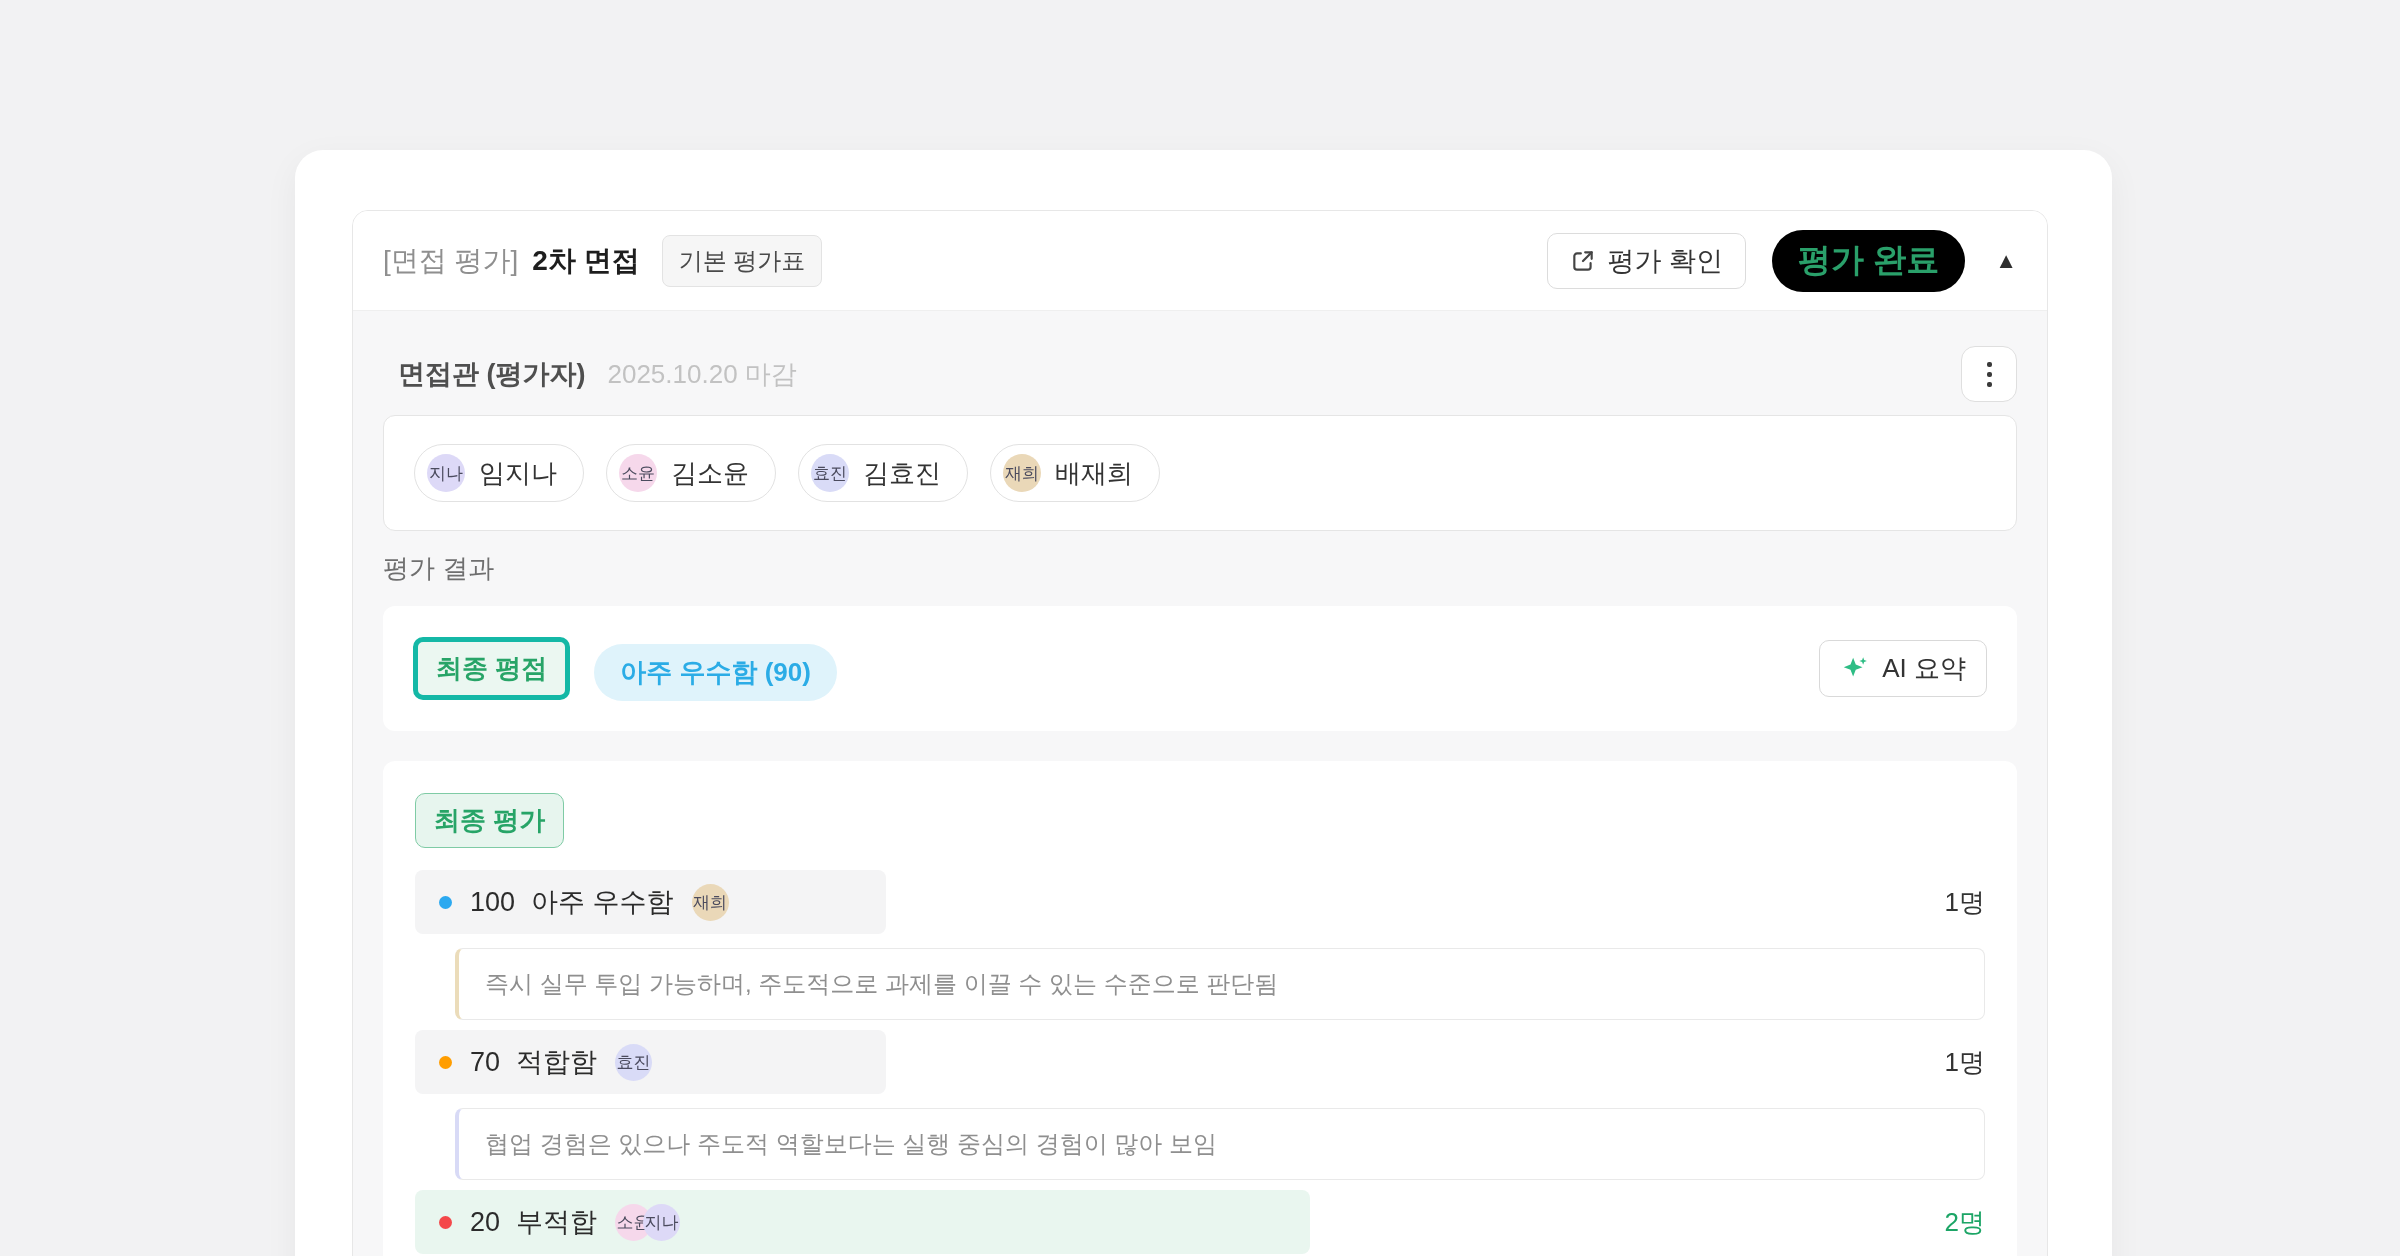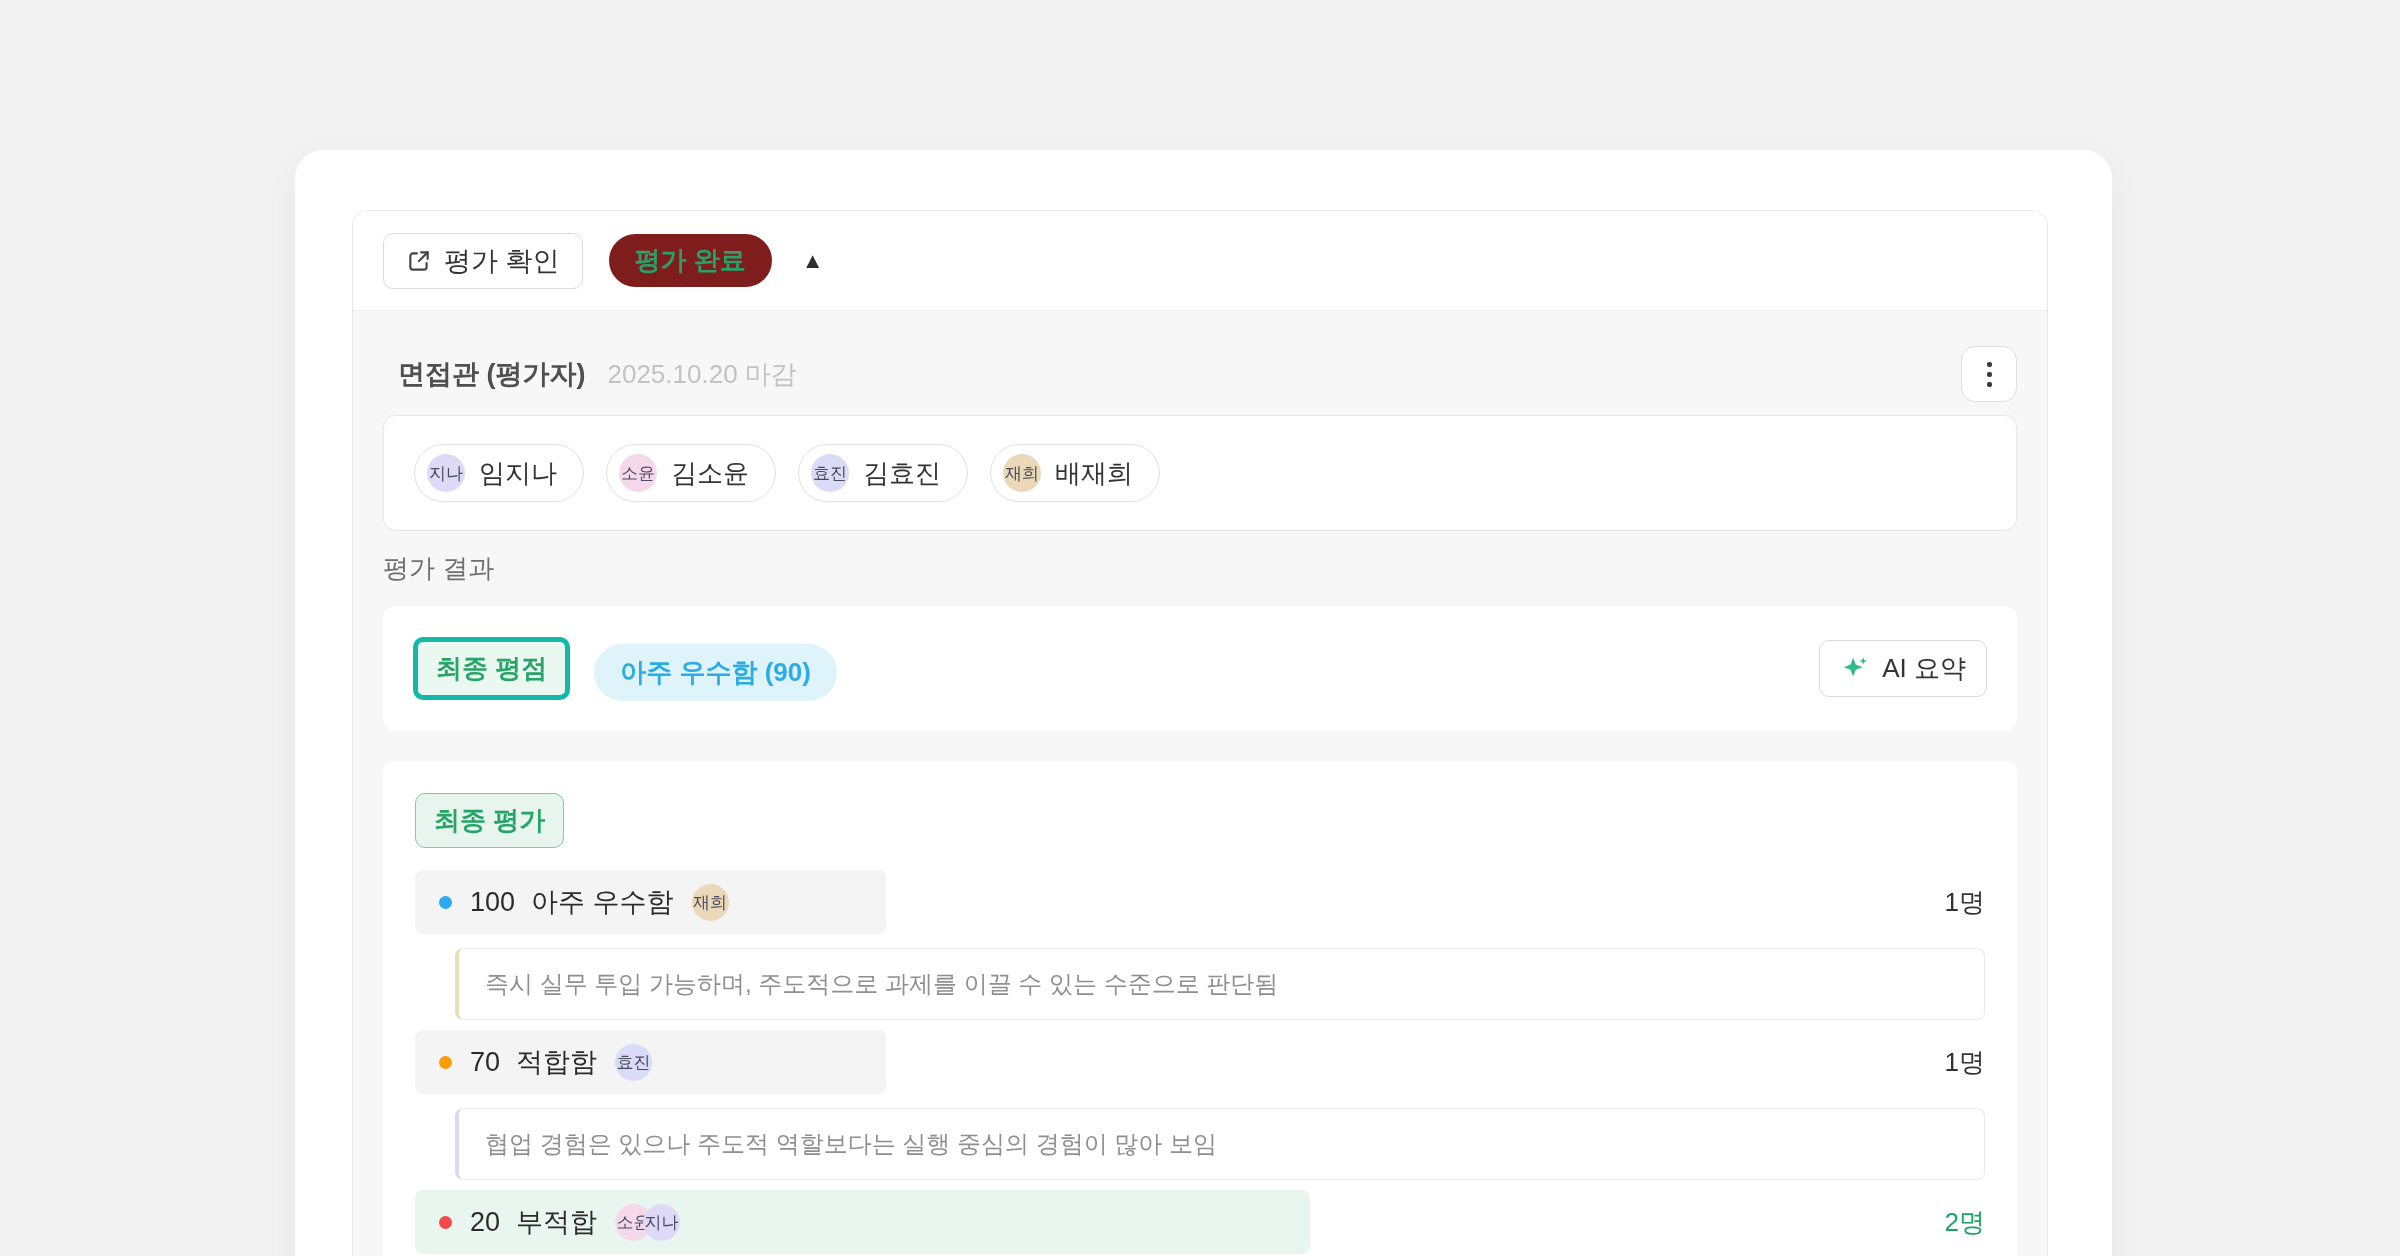--- a/index.html
+++ b/index.html
@@ -30,23 +30,23 @@
     margin-left:22px; font-size:24px; color:#4A4A4A; background:#F6F6F6;
     border:1px solid #E3E3E3; border-radius:8px; padding:9px 16px;
   }
   .header-right { display:flex; align-items:center; gap:26px; }
   .check-button {
     display:flex; align-items:center; gap:12px; height:56px; padding:0 22px;
     background:#fff; border:1px solid #DCDCDC; border-radius:10px;
     font-size:27px; color:#333; font-weight:500; cursor:pointer;
   }
   .status-badge {
-    height:53px; display:flex; align-items:center; padding:0 26px;
-    background:#7f1d1d; color:#2AA06A; border-radius:999px;
-    font-size:26px; font-weight:600;
+    height:62px; display:flex; align-items:center; padding:0 26px;
+    background:#000000; color:#2AA06A; border-radius:999px;
+    font-size:33px; font-weight:600;
   }
   .collapse-icon { font-size:22px; color:#2E2E2E; margin-left:4px; cursor:pointer; }
 
   .panel-body { padding:34px 30px; }
 
   .eval-header { display:flex; align-items:center; justify-content:space-between; height:58px; }
   .eval-label-group { display:flex; align-items:baseline; gap:22px; }
   .eval-label { font-size:27px; font-weight:600; color:#4F4F4F;margin-left:15px; }
   .eval-deadline { font-size:26px; color:#C2C2C2; }
   .kebab-button {
@@ -121,20 +121,25 @@
 
   svg { display:block; }
 </style>
 </head>
 <body>
 
 <div class="outer-card">
   <div class="panel">
 
     <div class="panel-header">
+      <div class="header-left">
+        <span class="title-category">[면접 평가]</span>
+        <span class="title-main">2차 면접</span>
+        <span class="template-badge">기본 평가표</span>
+      </div>
       <div class="header-right">
         <button class="check-button">
           <span>
             <svg width="26" height="26" viewBox="0 0 24 24" fill="none" stroke="#444" stroke-width="2" stroke-linecap="round" stroke-linejoin="round">
               <path d="M10 5H6.5A2.5 2.5 0 0 0 4 7.5v10A2.5 2.5 0 0 0 6.5 20h10a2.5 2.5 0 0 0 2.5-2.5V14"></path>
               <path d="M14 4h6v6"></path>
               <path d="M12 12l8-8"></path>
             </svg>
           </span>
           <span>평가 확인</span>

